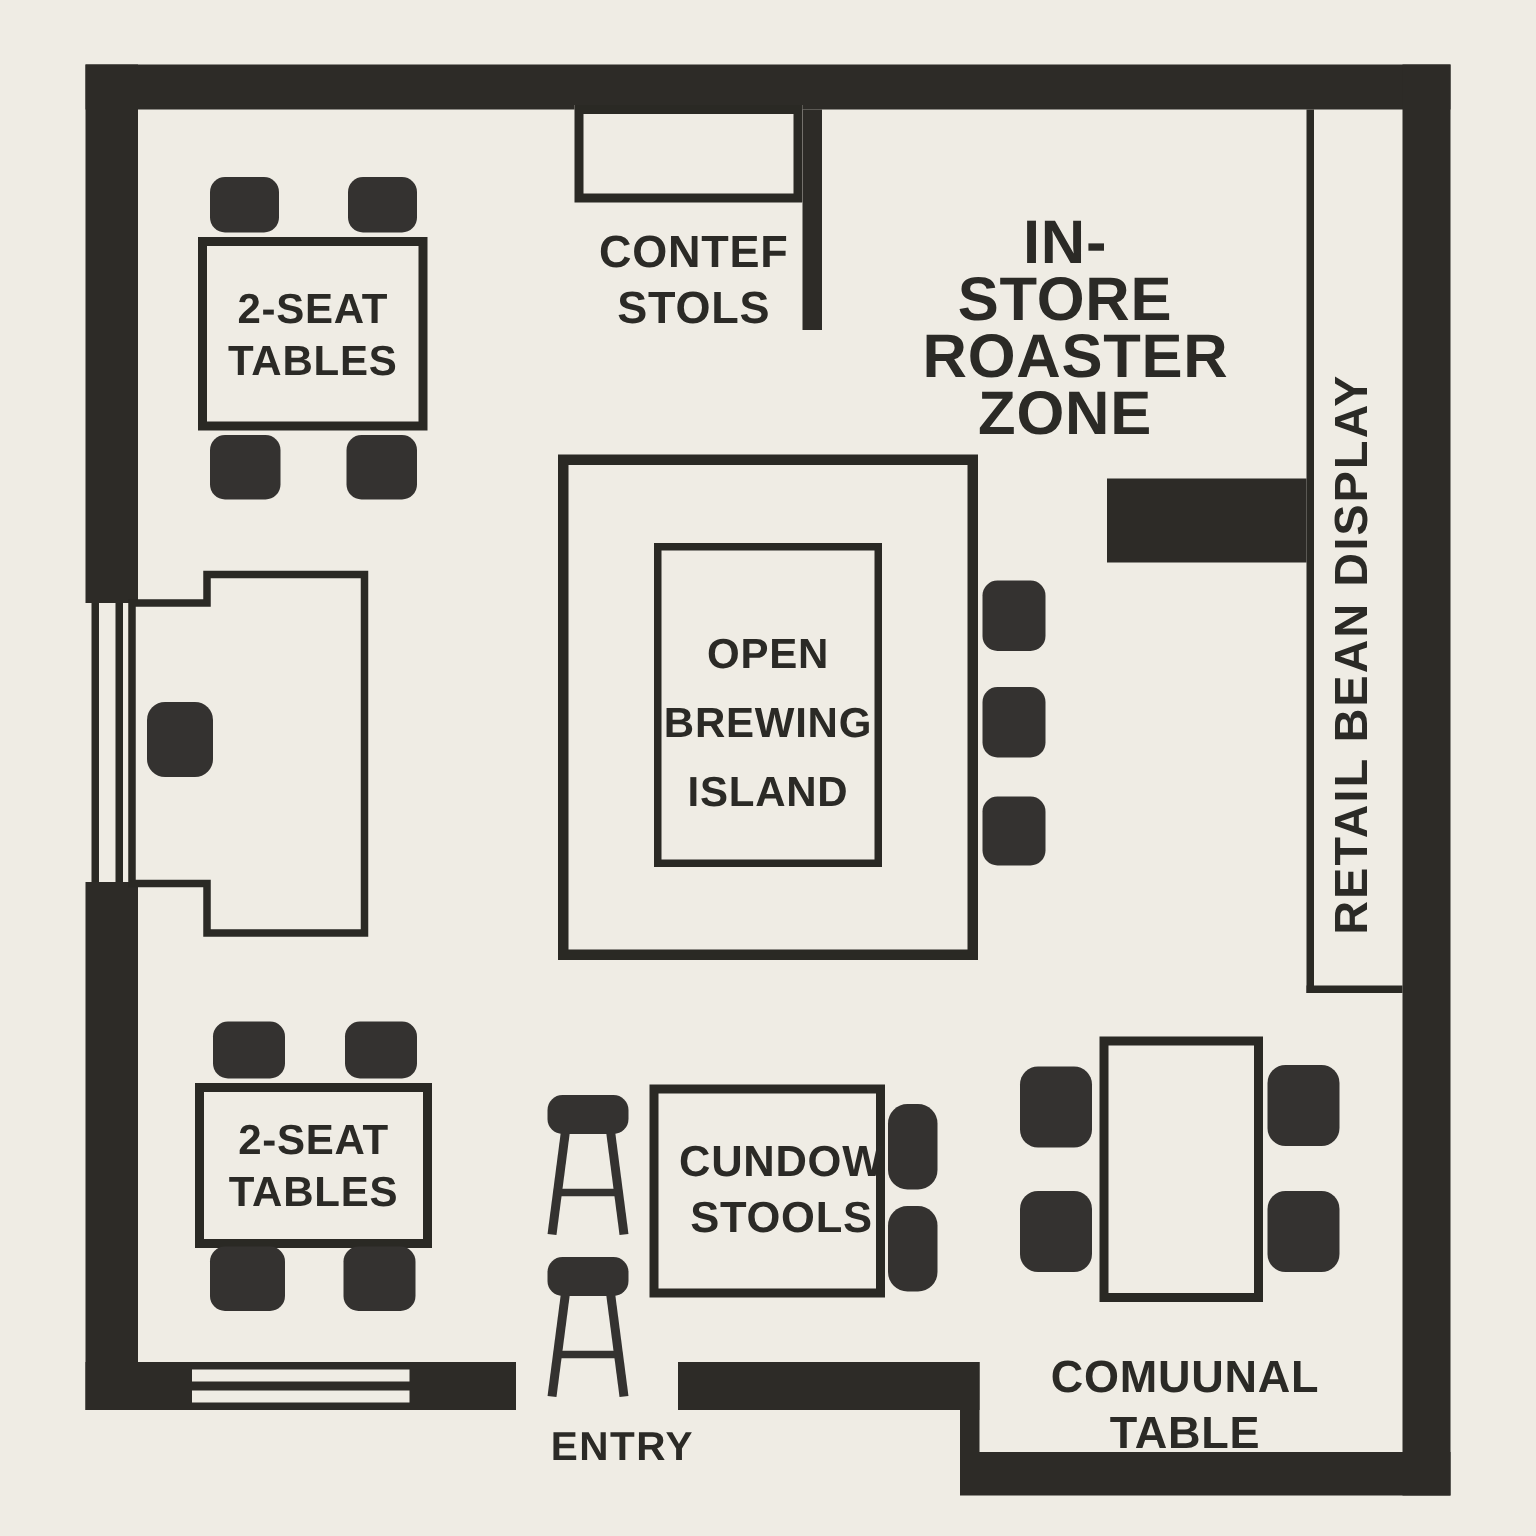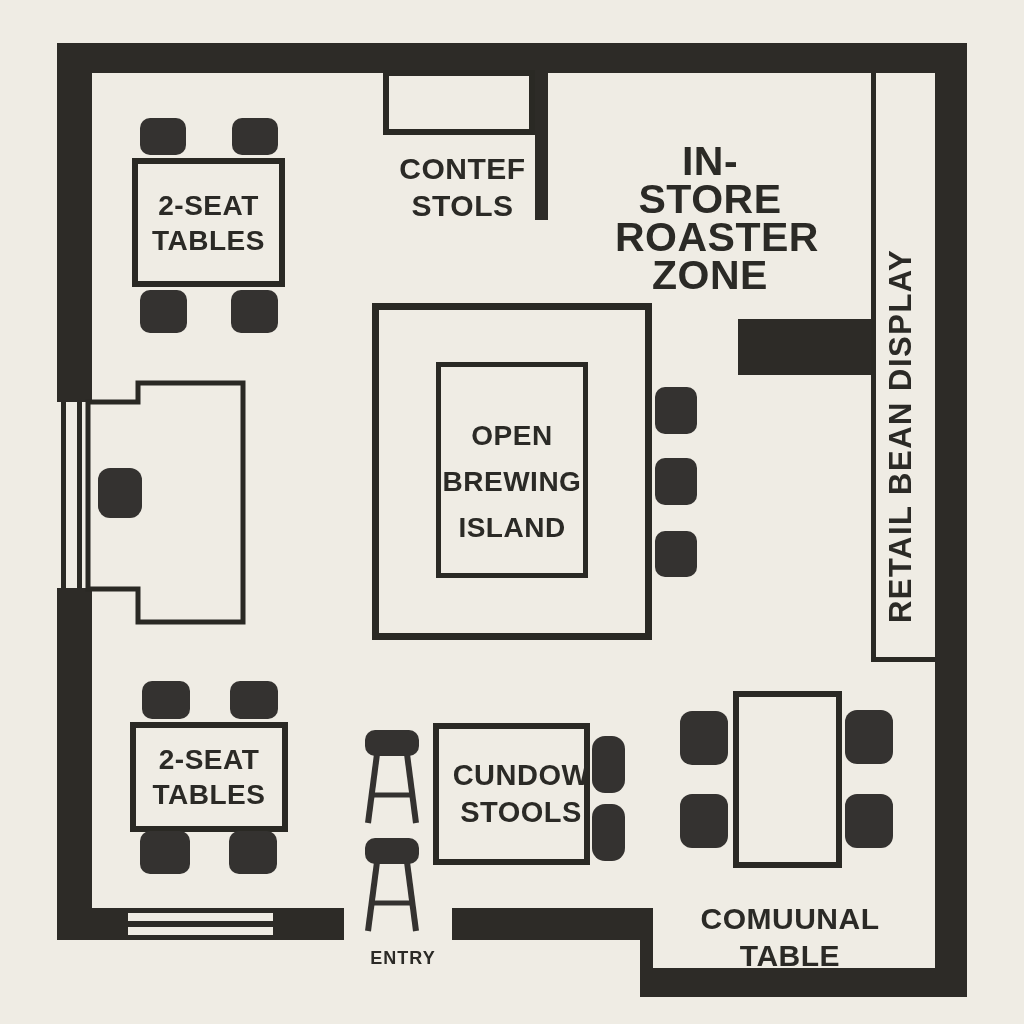--- a/index.html
+++ b/index.html
@@ -13,21 +13,21 @@
   .whiteslit{position:absolute;background:var(--bg,#EFECE4);}
   .label{position:absolute;font-weight:700;color:var(--text,#2B2A26);text-align:center;letter-spacing:0.5px;line-height:1.22;}
   .lbl-counter{left:380px;top:150px;width:165px;font-size:30px;line-height:37px;}
   .lbl-roaster{left:615px;top:142px;width:190px;font-size:41px;line-height:38px;}
   .lbl-table-top{left:132px;top:188px;width:153px;font-size:28px;line-height:35px;}
   .lbl-island{left:436px;top:413px;width:152px;font-size:28px;line-height:46px;}
   .lbl-display{left:687px;top:416px;width:430px;height:40px;font-size:31px;letter-spacing:1.5px;transform:rotate(-90deg);}
   .lbl-stools{left:433px;top:757px;width:176px;font-size:29px;line-height:37px;}
   .lbl-table-bottom{left:130px;top:742px;width:158px;font-size:28px;line-height:35px;}
   .lbl-communal{left:680px;top:884px;width:220px;font-size:30px;line-height:37px;margin-top:16px;}
-  .lbl-entry{left:342px;top:948px;width:122px;font-size:18px;letter-spacing:1px;}
+  .lbl-entry{left:354px;top:948px;width:122px;font-size:27px;letter-spacing:1px;}
   svg{position:absolute;display:block;}
 </style>
 </head>
 <body>
 
 <div class="canvas">
 
   <div class="wall" style="left:57px;top:43px;width:910px;height:30px;"></div>
   <div class="wall" style="left:57px;top:43px;width:35px;height:359px;"></div>
   <div class="wall" style="left:57px;top:588px;width:35px;height:352px;"></div>

